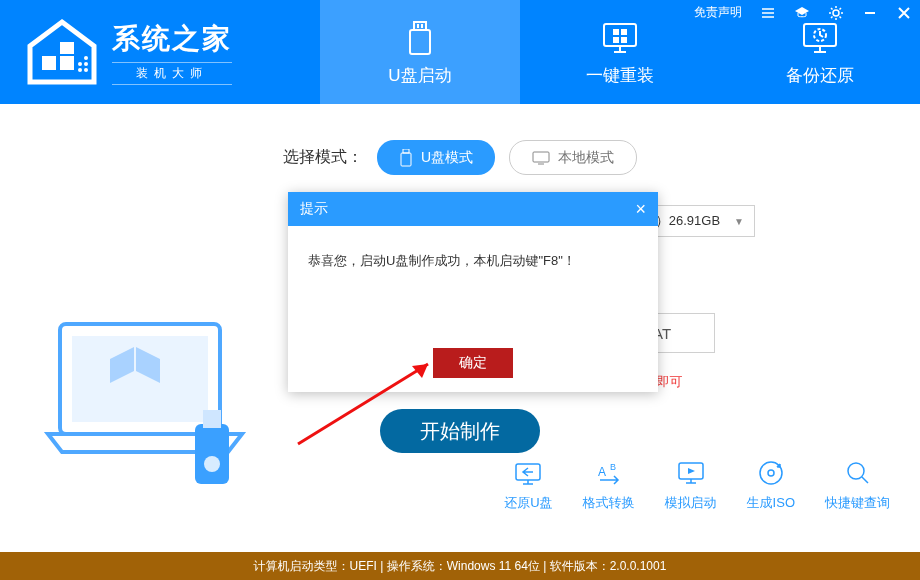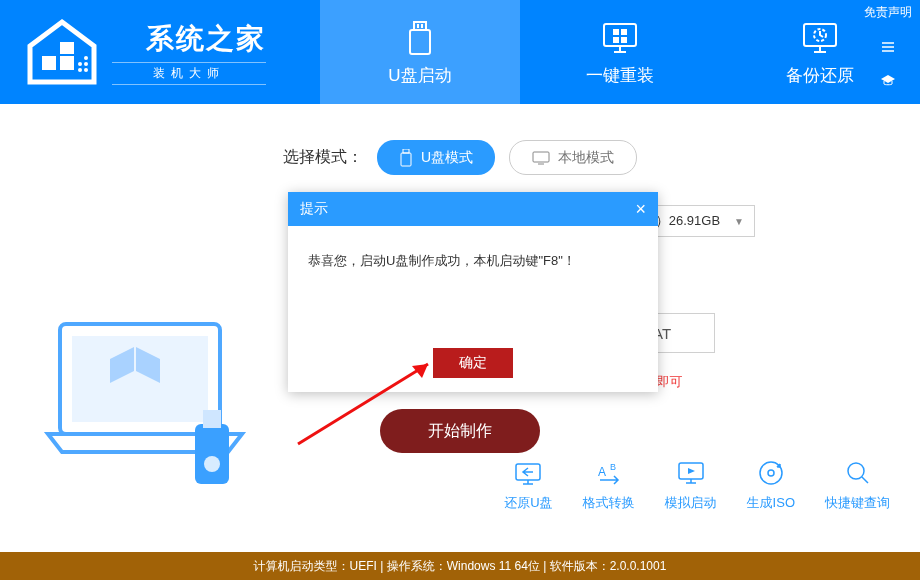--- a/index.html
+++ b/index.html
@@ -3,46 +3,46 @@
 <meta charset="utf-8">
 <style>
 * { margin: 0; padding: 0; box-sizing: border-box; font-family: "Microsoft YaHei", Arial, sans-serif; }
 body { width: 920px; height: 580px; background: #fff; overflow: hidden; position: relative; }
 
 
 .header { height: 104px; background: #0084ff; display: flex; align-items: stretch; position: relative; }
 .logo-area { display: flex; align-items: center; padding-left: 20px; width: 320px; }
 .logo-icon { width: 84px; height: 72px; }
 .logo-text { color: #fff; margin-left: 8px; }
-.logo-title { font-size: 28px; font-weight: bold; letter-spacing: 2px; margin-left: 34px; }
+.logo-title { font-size: 28px; font-weight: bold; letter-spacing: 2px; }
 .logo-sub { font-size: 12px; letter-spacing: 6px; text-align: center; border-top: 1px solid rgba(255,255,255,0.5); border-bottom: 1px solid rgba(255,255,255,0.5); padding: 2px 0; margin-top: 4px; }
 .nav { display: flex; flex: 1; }
 .nav-item { flex: 1; display: flex; flex-direction: column; align-items: center; justify-content: center; color: #fff; font-size: 17px; cursor: pointer; }
 .nav-item.active { background: #3ca0ff; }
 .nav-icon { width: 40px; height: 40px; display: flex; align-items: center; justify-content: center; margin-bottom: 6px; }
 .nav-icon svg { width: 40px; height: 40px; }
-.top-links { position: absolute; top: 4px; right: 8px; display: flex; align-items: center; gap: 18px; color: #fff; font-size: 12px; flex-direction: column; }
+.top-links { position: absolute; top: 4px; right: 8px; display: flex; align-items: center; gap: 18px; color: #fff; font-size: 12px; }
 .top-links .ico { width: 16px; height: 16px; cursor: pointer; }
 
 
 .body-area { position: relative; padding-top: 36px; height: calc(580px - 104px - 28px); }
 .mode-row { display: flex; align-items: center; justify-content: center; gap: 14px; }
 .mode-label { font-size: 16px; color: #333; }
 .pill { display: inline-flex; align-items: center; gap: 8px; height: 35px; padding: 0 22px; border-radius: 17px; font-size: 14px; cursor: pointer; }
 .pill.primary { background: #2a9bff; color: #fff; }
 .pill.outline { background: #fff; color: #737373; border: 1px solid #ccc; }
 
 
 .form-row { display: flex; align-items: center; justify-content: center; margin-top: 30px; gap: 10px; }
 .drop { width: 260px; height: 32px; border: 1px solid #d0d0d0; display: flex; align-items: center; padding: 0 10px; font-size: 13px; color: #333; background: #fff; }
 .drop .arrow { margin-left: auto; color: #888; font-size: 10px; }
 .fs-btn-row { display: flex; gap: 14px; justify-content: center; margin-top: 76px; }
 .fs-btn { width: 130px; height: 40px; border: 1px solid #d0d0d0; color: #555; display: flex; align-items: center; justify-content: center; font-size: 15px; background: #fff; cursor: pointer; }
 .hint { color: #e33; font-size: 13px; text-align: center; margin-top: 20px; }
-.start-btn { display: block; margin: 18px auto 0; width: 160px; height: 44px; background: #7f1d1d; color: #fff; font-size: 16px; border-radius: 22px; border: none; cursor: pointer; }
+.start-btn { display: block; margin: 18px auto 0; width: 160px; height: 44px; background: #0369a1; color: #fff; font-size: 20px; border-radius: 22px; border: none; cursor: pointer; }
 
 
 .illus { position: absolute; left: 40px; top: 200px; width: 210px; height: 200px; }
 
 
 .tool-row { position: absolute; bottom: 40px; right: 30px; display: flex; gap: 30px; }
 .tool { display: flex; flex-direction: column; align-items: center; gap: 6px; color: #2a9bff; font-size: 13px; cursor: pointer; }
 .tool svg { width: 30px; height: 30px; }
 
 

